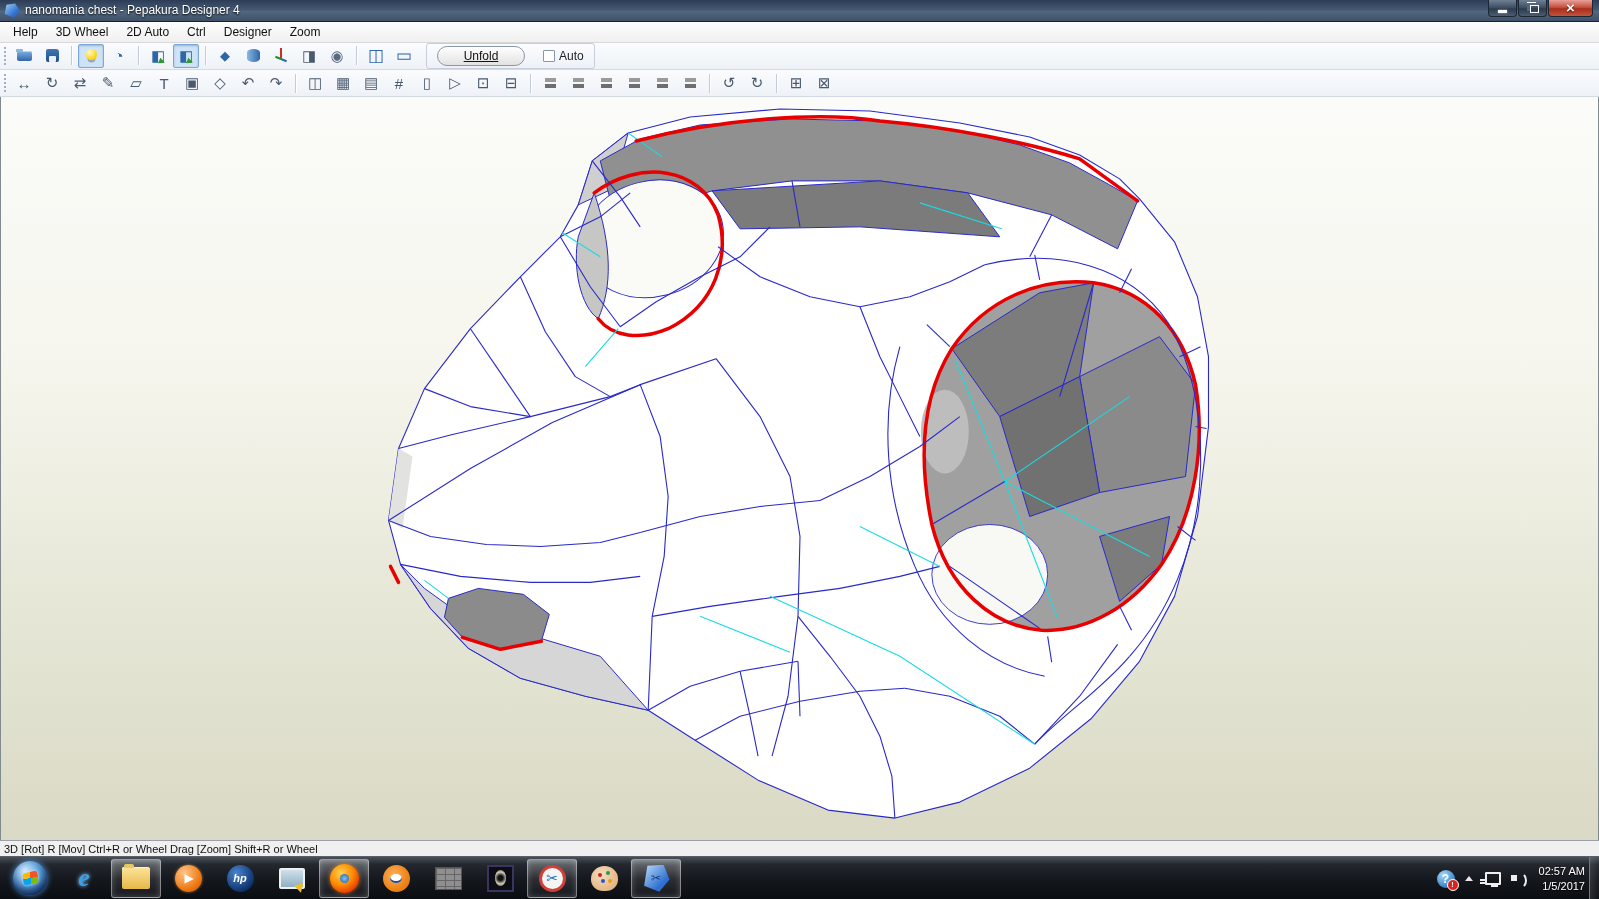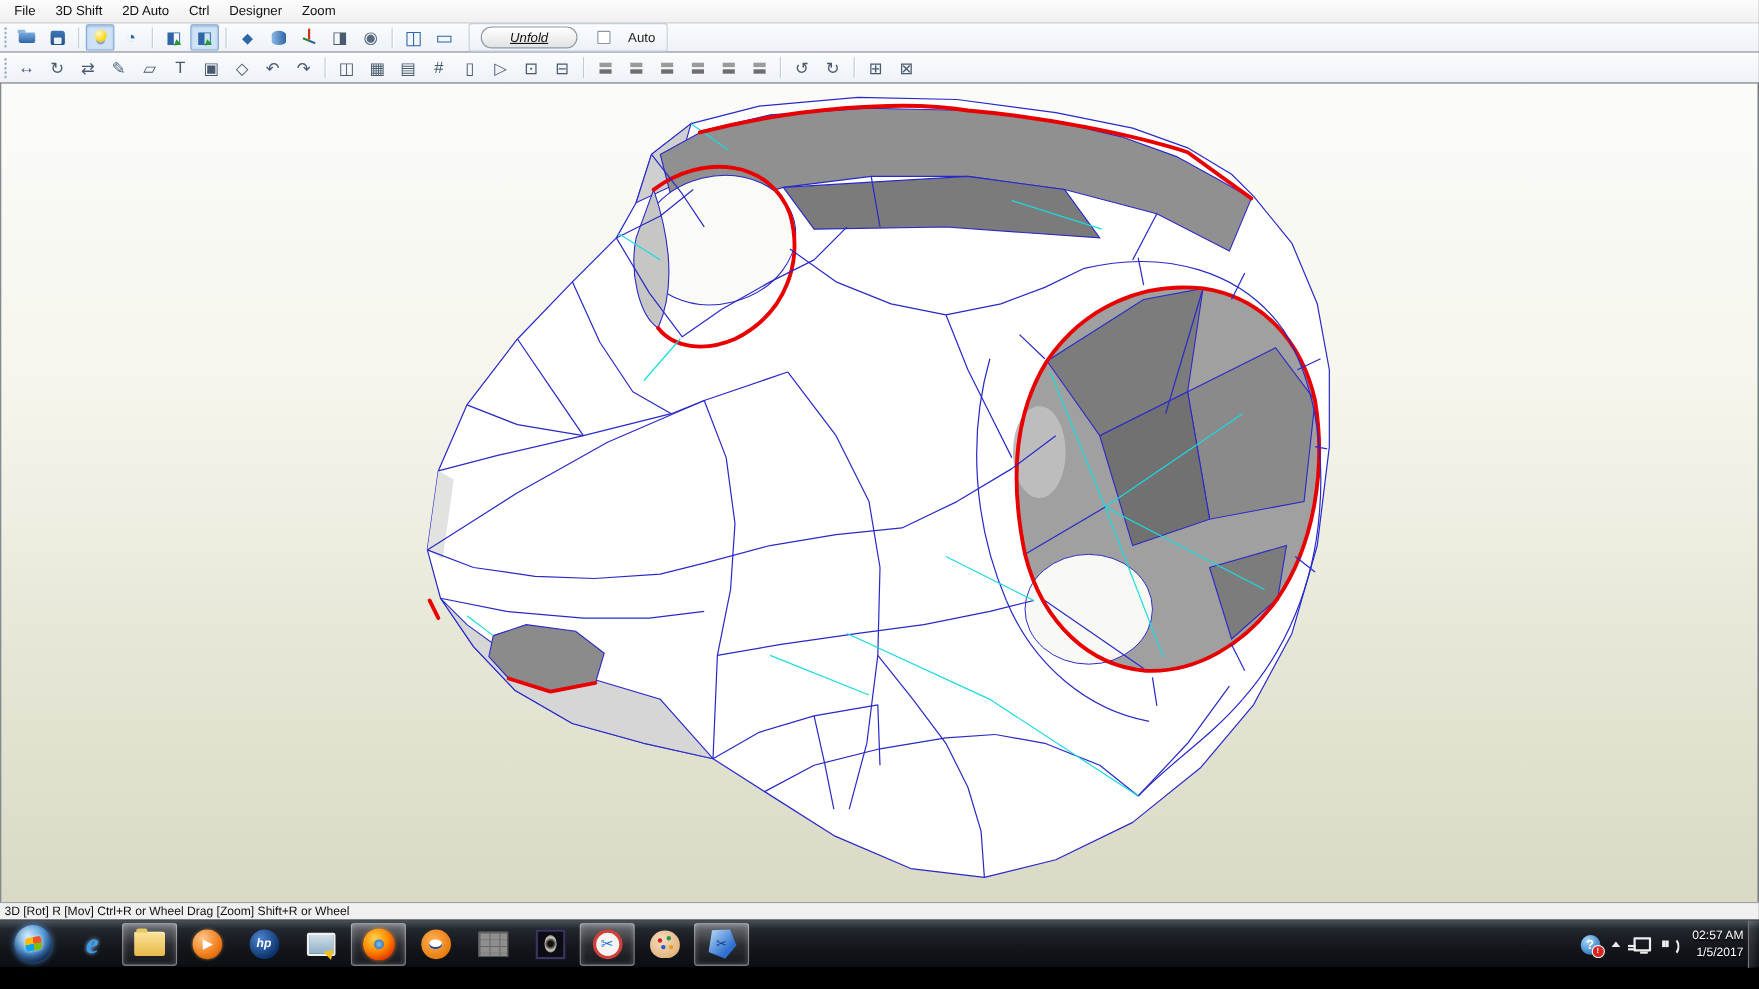--- a/index.html
+++ b/index.html
@@ -43,22 +43,22 @@
   .ic.cylinder::before { content:""; width:13px; height:13px; background:linear-gradient(90deg,#8ab8e4,#2f66a8); border-radius:50%/26%; }
   .ic.axis::before { content:""; position:absolute; left:10px; top:2px; width:2px; height:10px; background:#d03020; }
   .ic.axis::after { content:""; position:absolute; left:5px; top:12px; width:12px; height:2px; background:linear-gradient(90deg,#2a8a2a 50%,#2f66a8 50%); transform:rotate(22deg); }
   .ic.mirror::before { content:"◨"; color:#4a5a6e; }
   .ic.eye::before { content:"◉"; color:#5a6b80; }
   .ic.pane2::before { content:"◫"; color:#2f66a8; font-size:17px; }
   .ic.pane1::before { content:"▭"; color:#2f66a8; font-size:17px; }
   .ic.bars::before { content:""; width:11px; height:4px; background:#9a9a9a; box-shadow:0 6px 0 #6e6e6e; margin-bottom:6px; }
 
   .unfold-wrap { display:flex; align-items:center; border:1px solid #c6cedb; border-radius:3px; background:linear-gradient(#fbfdff,#edf1f7); height:26px; padding:0 10px; margin-left:8px; gap:18px; }
-  .unfold-btn { width:88px; height:20px; border:1px solid #8a97a8; border-radius:10px; background:linear-gradient(#ffffff,#e2e2e2); font-size:12px; text-decoration:underline; color:#111; display:flex; align-items:center; justify-content:center; box-shadow:inset 0 1px 0 #fff;font-style:italic; }
-  .auto-box { display:flex; align-items:center; gap:16px; font-size:12px; color:#222;justify-content:space-between; }
+  .unfold-btn { width:88px; height:20px; border:1px solid #8a97a8; border-radius:10px; background:linear-gradient(#ffffff,#e2e2e2); font-size:12px; text-decoration:underline; color:#111; display:flex; align-items:center; justify-content:center; box-shadow:inset 0 1px 0 #fff; }
+  .auto-box { display:flex; align-items:center; gap:4px; font-size:12px; color:#222;justify-content:space-between; }
   .checkbox { width:12px; height:12px; border:1px solid #8a97a8; background:#fff; border-radius:1px; }
 
   
   .viewport { height:744px; background:linear-gradient(to bottom,var(--bg-top) 0%,#f6f6ee 35%,#e6e6d6 70%,var(--bg-bottom) 100%); border-left:1px solid #808a90; border-right:1px solid #808a90; position:relative; }
   .viewport svg { display:block; width:100%; height:100%; }
   .e { fill:none; stroke:var(--edge); stroke-width:1.1; stroke-linejoin:round; }
   .f { fill:none; stroke:var(--fold); stroke-width:1.1; }
   .c { fill:none; stroke:var(--cut); stroke-width:3.5; stroke-linecap:round; stroke-linejoin:round; }
 
   
@@ -107,25 +107,35 @@
   .vol-icon::before { content:""; position:absolute; left:0; top:4px; width:3px; height:6px; background:#eee; box-shadow:3px 0 0 #eee; }
   .vol-icon::after { content:""; position:absolute; left:2px; top:1px; width:10px; height:13px; border:2px solid transparent; border-right-color:#eee; border-radius:50%; box-shadow:3px 0 0 -1px transparent; }
   .clock { color:#fff; font-size:11px; text-align:right; line-height:1.35; text-shadow:0 1px 1px #000; }
   .show-desktop { position:absolute; right:0; top:0; width:10px; height:43px; border-left:1px solid #777; background:linear-gradient(90deg,rgba(255,255,255,.12),rgba(255,255,255,.02)); }
 </style>
 </head>
 <body>
 
 <div class="window">
 
+  <div class="titlebar">
+    <span class="app-icon"></span>
+    <span class="title-text">nanomania chest - Pepakura Designer 4</span>
+    <div class="caption-buttons">
+
+    <span class="capbtn cap-min"></span>
+        <span class="capbtn cap-restore"></span>
+        <span class="capbtn cap-close"></span>
+      </div>
+  </div>
 
   <div class="menubar">
 
-  <span class="menu-item">File</span>
-      <span class="menu-item">3D Shift</span>
+  <span class="menu-item">Help</span>
+      <span class="menu-item">3D Wheel</span>
       <span class="menu-item">2D Auto</span>
       <span class="menu-item">Ctrl</span>
       <span class="menu-item">Designer</span>
       <span class="menu-item">Zoom</span>
     </div>
 
   <div class="toolbar row1">
     <span class="grip"></span>
     <span style="display:flex;align-items:center">
 

